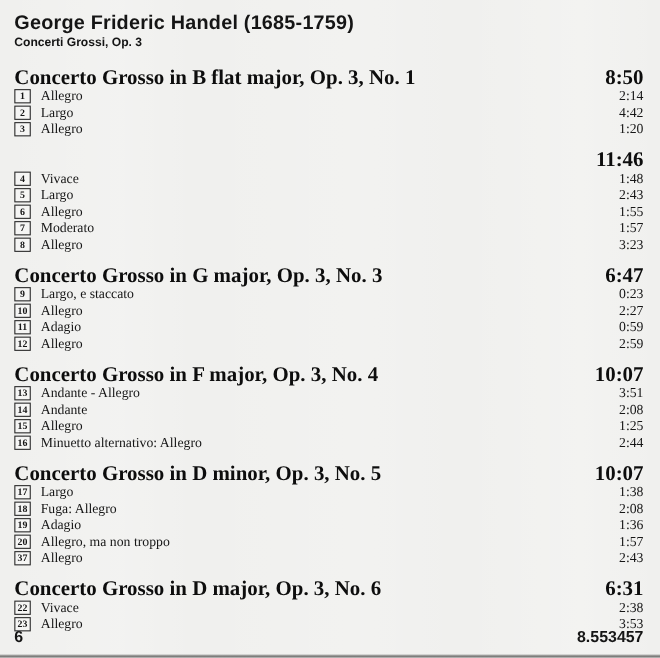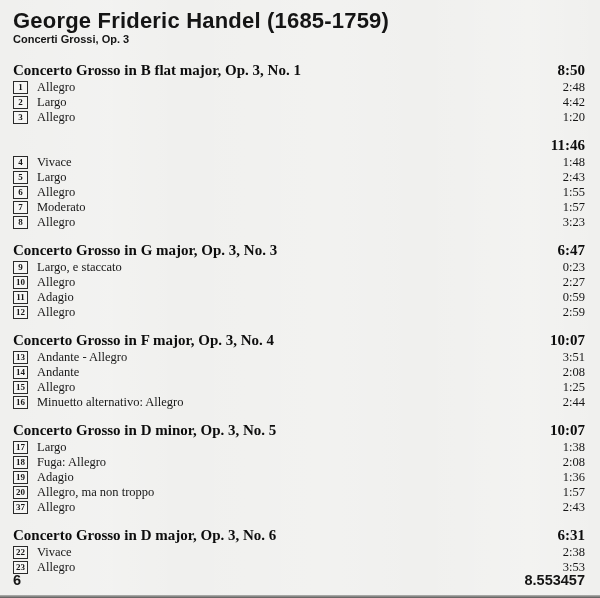--- a/index.html
+++ b/index.html
@@ -35,39 +35,39 @@
     height: 3px;
     background: linear-gradient(#b5b5b3, #5a5a58);
   }
 
   .hdr {
     font-family: "Liberation Sans", sans-serif;
     font-weight: bold;
     color: #151515;
   }
   #composer {
-    font-size: 22px;
+    font-size: 18px;
     line-height: 21px;
     letter-spacing: 0.2px;
   }
   #work {
     font-size: 11px;
     line-height: 17px;
     margin-bottom: 13px;
   }
 
   #tracklist {
     font-family: "Liberation Serif", serif;
   }
   .section { margin-bottom: 11px; }
   .section-head {
     display: flex;
     align-items: center;
     font-weight: bold;
-    font-size: 15px;
+    font-size: 19px;
     line-height: 19px;
     color: #0d0d0d;
   }
   .section-head .stitle { flex: 0 0 auto; }
   .section-head .spacer { flex: 1 1 auto; }
   .section-head .sdur { flex: 0 0 auto; font-family: Liberation Serif, serif; }
 
   .track {
     display: flex;
     align-items: center;
@@ -120,21 +120,21 @@
     <div class="section-head">
       <span class="stitle">Concerto Grosso in B flat major, Op. 3, No. 1</span>
       <span class="spacer"></span>
       <span class="sdur">8:50</span>
     </div>
 
   <div class="track">
     <span class="tnum">1</span>
     <span class="ttitle">Allegro</span>
     <span class="spacer"></span>
-    <span class="tdur">2:48</span>
+    <span class="tdur">2:14</span>
   </div>
 
   <div class="track">
     <span class="tnum">2</span>
     <span class="ttitle">Largo</span>
     <span class="spacer"></span>
     <span class="tdur">4:42</span>
   </div>
 
   <div class="track">

